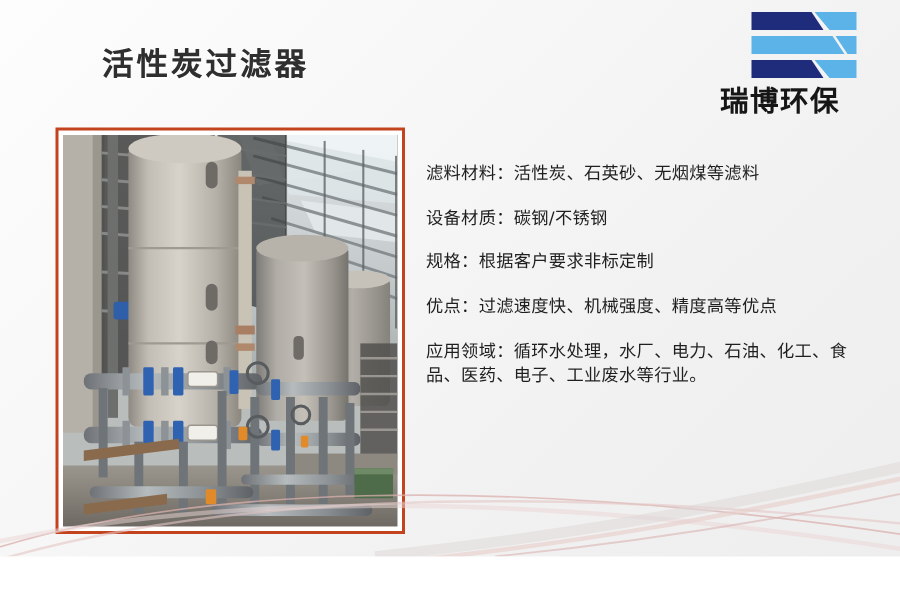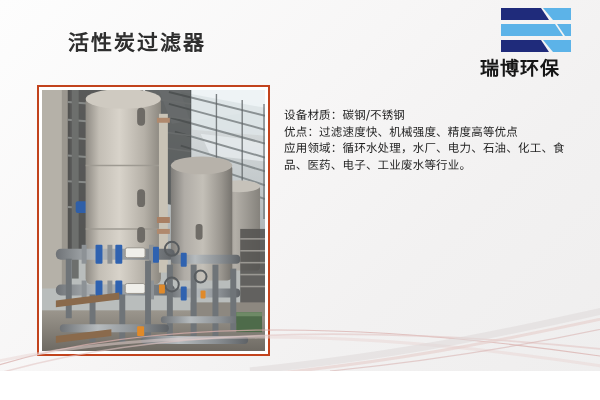--- a/index.html
+++ b/index.html
@@ -108,20 +108,21 @@
   }
   #info-list {
     margin: 0;
     padding: 0;
     list-style: none;
   }
   #info-list li {
     font-size: 11.5px;
     color: #1f1f1f;
     line-height: 1.45;
+    margin-top: 13px;
     letter-spacing: 0.2px;
     max-width: 300px;
   }
   #info-list li:first-child { margin-top: 17px; }
 </style>
 </head>
 <body>
 
 <div id="slide">
 
@@ -326,21 +327,23 @@
         <rect x="196" y="224" width="26" height="4" fill="#6e8a66"></rect>
 
         <rect x="0" y="0" width="225" height="263" fill="none"></rect>
       </svg>
     </div>
   </div>
 
   <div id="info-panel">
 
     <ul id="info-list">
+      <li>滤料材料：活性炭、石英砂、无烟煤等滤料</li>
       <li>设备材质：碳钢/不锈钢</li>
+      <li>规格：根据客户要求非标定制</li>
       <li>优点：过滤速度快、机械强度、精度高等优点</li>
       <li>应用领域：循环水处理，水厂、电力、石油、化工、食品、医药、电子、工业废水等行业。</li>
     </ul>
   </div>
 
   <svg class="swoosh-layer" viewBox="0 0 600 70" preserveAspectRatio="none">
     <path d="M -20,70 C 120,22 330,14 620,58" fill="none" stroke="#d9b0ae" stroke-width="1.1" opacity="0.75"></path>
     <path d="M -20,78 C 130,30 340,20 620,50" fill="none" stroke="#e3c6c4" stroke-width="1.6" opacity="0.6"></path>
     <path d="M -20,64 C 150,26 360,26 620,68" fill="none" stroke="#ead6d4" stroke-width="3" opacity="0.5"></path>
     <path d="M 250,70 C 380,56 470,40 620,6" fill="none" stroke="#dfd9d8" stroke-width="7" opacity="0.55"></path>

